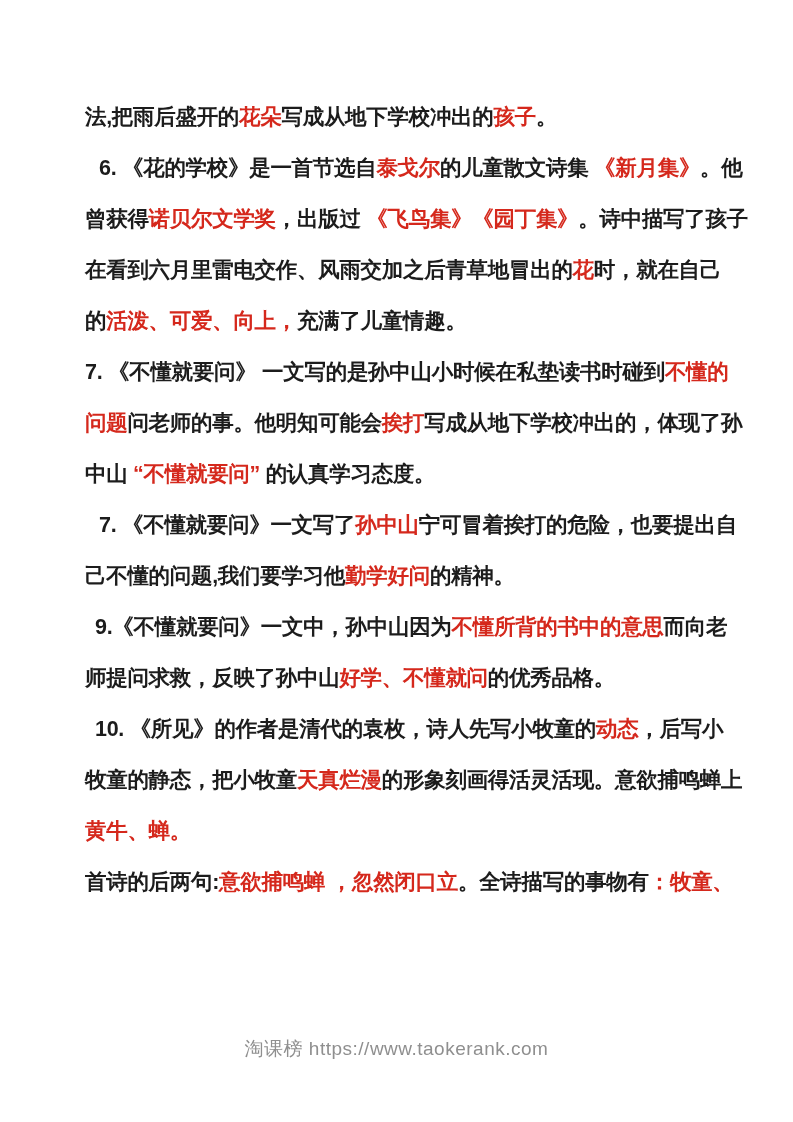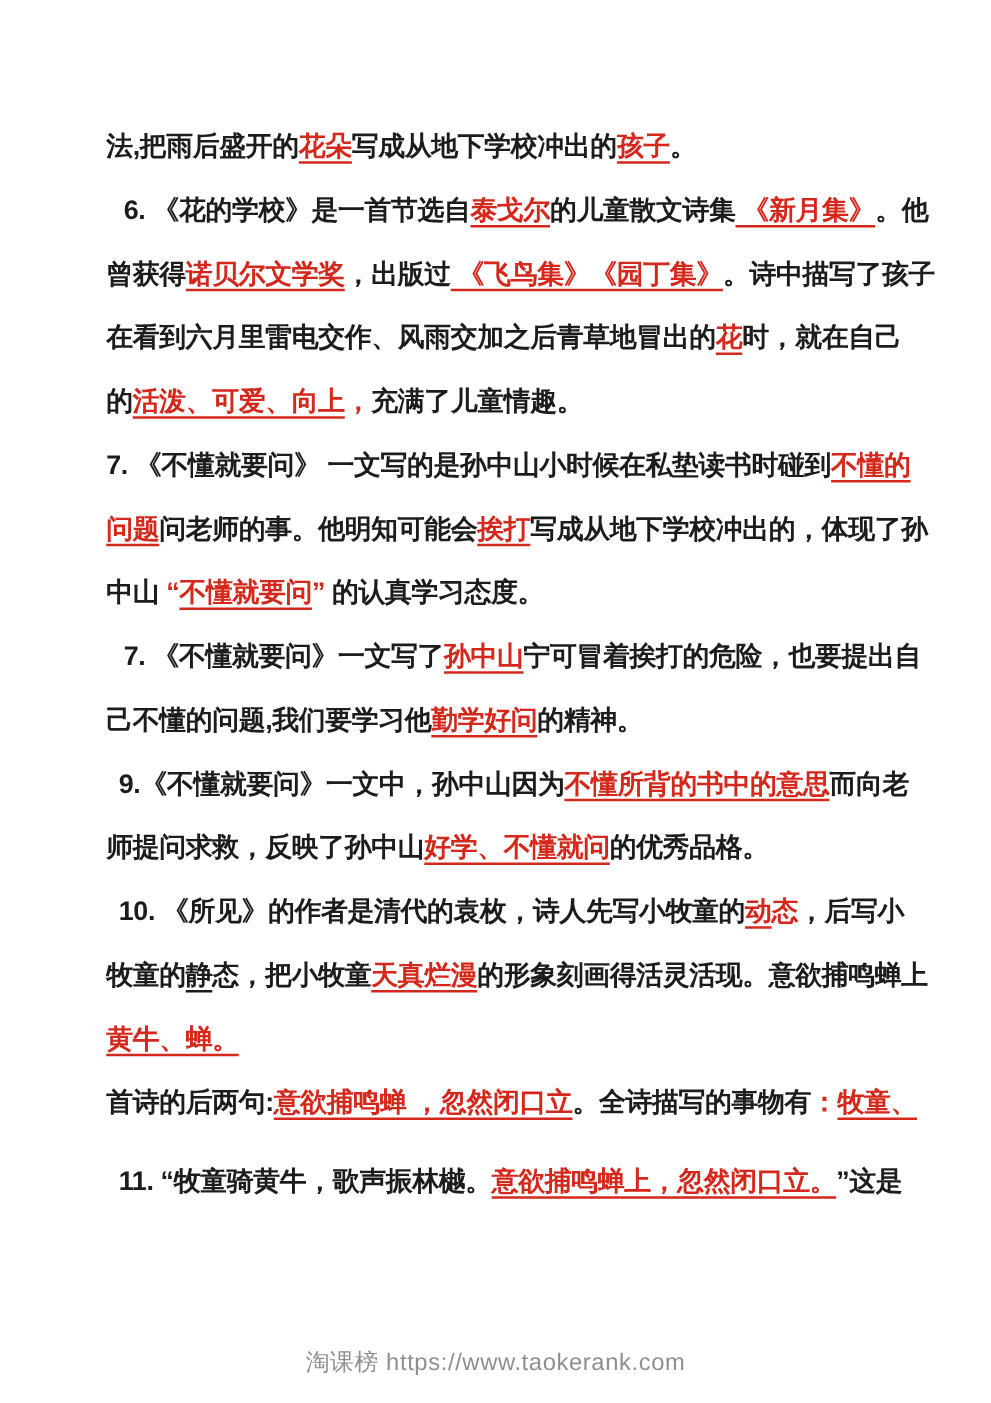--- a/index.html
+++ b/index.html
@@ -20,29 +20,28 @@
     font-weight:bold;
     color:var(--ink,#1c1c1c);
     letter-spacing:-0.3px;
   }
   .line{
     line-height:51px;
     white-space:pre;
   }
   .red{ color:var(--red,#d5281c); }
   .u{
-    text-decoration:underline;
     text-underline-offset:5px;
     text-decoration-thickness:1.5px;
   }
   .footer{
     position:absolute;
     left:0;
     right:0;
-    top:1077px;
+    top:1036px;
     text-align:center;
     font-size:19px;
     font-weight:normal;
     color:var(--footer-gray,#8f8f8f);
     letter-spacing:0.5px;
   }
 </style>
 </head>
 <body>
 
@@ -57,16 +56,15 @@
       <div class="line"><span class="red u">问题</span><span class="">问老师的事。他明知可能会</span><span class="red u">挨打</span><span class="">写成从地下学校冲出的，体现了孙</span></div>
       <div class="line"><span class="">中山 </span><span class="red ">“</span><span class="red u">不懂就要问</span><span class="red ">”</span><span class=""> 的认真学习态度。</span></div>
       <div class="line" style="padding-left: 14px;"><span class="">7. 《不懂就要问》一文写了</span><span class="red u">孙中山</span><span class="">宁可冒着挨打的危险，也要提出自</span></div>
       <div class="line"><span class="">己不懂的问题,我们要学习他</span><span class="red u">勤学好问</span><span class="">的精神。</span></div>
       <div class="line" style="padding-left: 10px;"><span class="">9.《不懂就要问》一文中，孙中山因为</span><span class="red u">不懂所背的书中的意思</span><span class="">而向老</span></div>
       <div class="line"><span class="">师提问求救，反映了孙中山</span><span class="red u">好学、不懂就问</span><span class="">的优秀品格。</span></div>
       <div class="line" style="padding-left: 10px;"><span class="">10. 《所见》的作者是清代的袁枚，诗人先写小牧童的</span><span class="red u">动</span><span class="red ">态</span><span class="">，后写小</span></div>
       <div class="line"><span class="">牧童的</span><span class="u">静</span><span class="">态，把小牧童</span><span class="red u">天真烂漫</span><span class="">的形象刻画得活灵活现。意欲捕鸣蝉上</span></div>
       <div class="line"><span class="red u">黄牛、蝉。</span></div>
       <div class="line"><span class="">首诗的后两句:</span><span class="red u">意欲捕鸣蝉 ，忽然闭口立</span><span class="">。全诗描写的事物有</span><span class="red ">：</span><span class="red u">牧童、</span></div>
-      <div class="line" style="padding-left: 10px; margin-top: 12px;"><span class="">11. “牧童骑黄牛，歌声振林樾。</span><span class="red u">意欲捕鸣蝉上，忽然闭口立。</span><span class="">”这是</span></div>
     </div>
   <div class="footer">淘课榜 https://www.taokerank.com</div>
 </div>
 
 </body></html>

